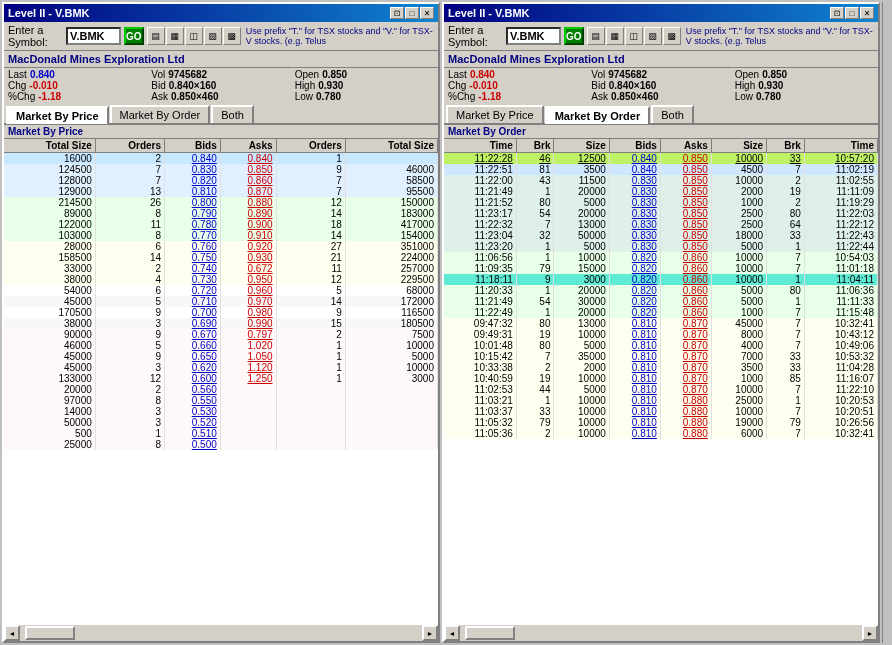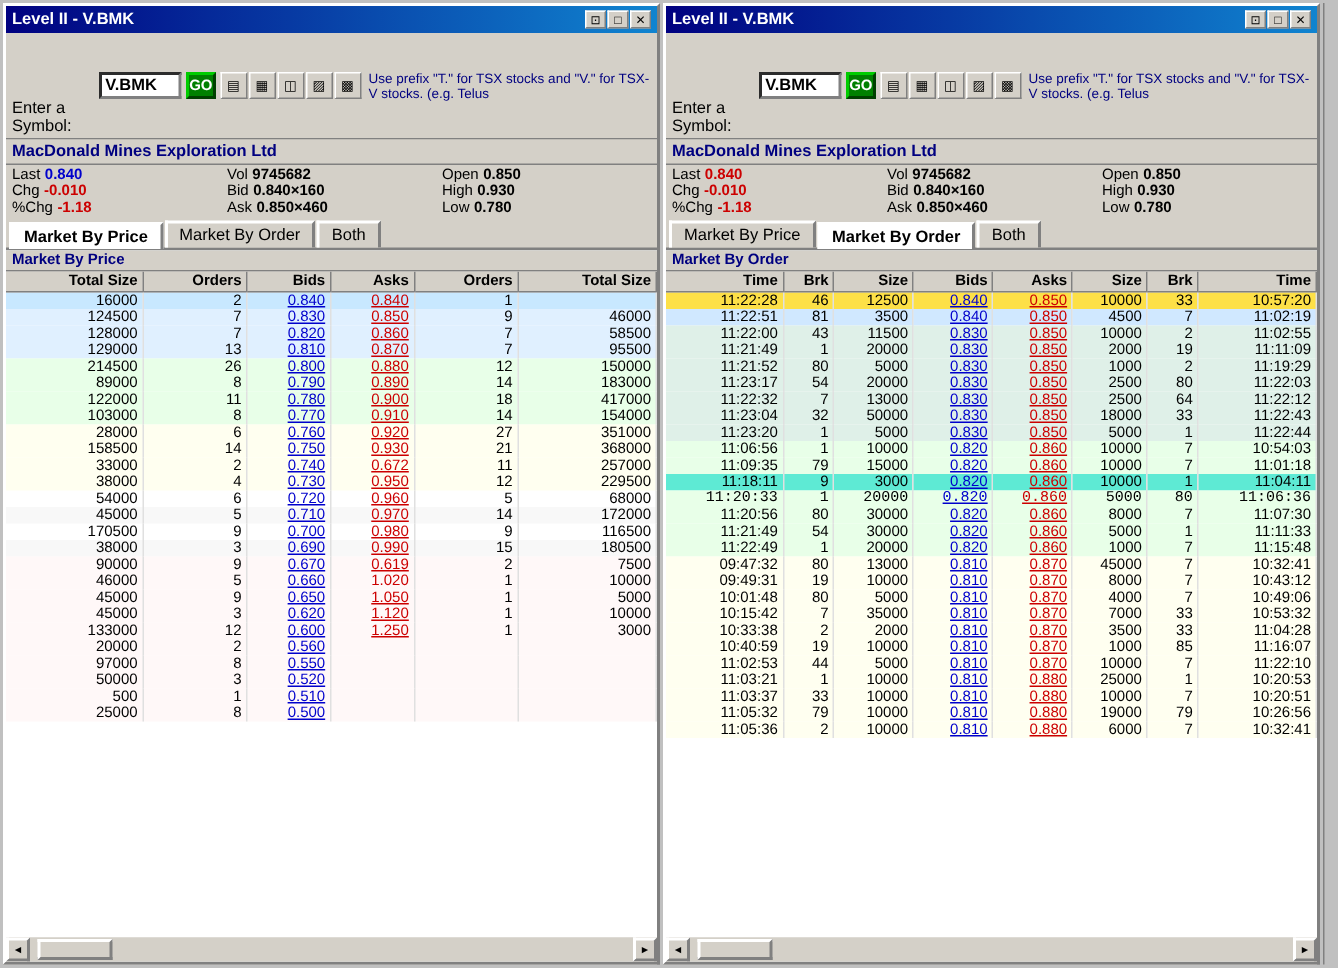--- a/index.html
+++ b/index.html
@@ -66,21 +66,20 @@
       background: #d4d0c8;
       padding: 2px 4px;
       display: flex;
       align-items: center;
       gap: 3px;
       border-bottom: 1px solid #808080;
     }
     .toolbar-label {
       font-size: 11px;
       color: #000;
-      margin-top: 42px;
     }
     .symbol-input {
       width: 55px;
       height: 18px;
       border: 2px inset #808080;
       background: white;
       font-size: 11px;
       padding: 1px 2px;
       font-weight: bold;
     }
@@ -429,21 +428,21 @@
                   <td style="color: rgb(204, 0, 0); text-decoration: underline;">0.920</td>
                   <td>27</td>
                   <td>351000</td>
                 </tr>
                 <tr style="background: rgb(255, 255, 240);">
                   <td>158500</td>
                   <td>14</td>
                   <td style="color: rgb(0, 0, 204); text-decoration: underline;">0.750</td>
                   <td style="color: rgb(204, 0, 0); text-decoration: underline;">0.930</td>
                   <td>21</td>
-                  <td>368000</td>
+                  <td>224000</td>
                 </tr>
                 <tr style="background: rgb(255, 255, 240);">
                   <td>33000</td>
                   <td>2</td>
                   <td style="color: rgb(0, 0, 204); text-decoration: underline;">0.740</td>
                   <td style="color: rgb(204, 0, 0); text-decoration: underline;">0.672</td>
                   <td>11</td>
                   <td>257000</td>
                 </tr>
                 <tr style="background: rgb(255, 255, 240);">
@@ -483,21 +482,21 @@
                   <td>3</td>
                   <td style="color: rgb(0, 0, 204); text-decoration: underline;">0.690</td>
                   <td style="color: rgb(204, 0, 0); text-decoration: underline;">0.990</td>
                   <td>15</td>
                   <td>180500</td>
                 </tr>
                 <tr style="background: rgb(255, 248, 248);">
                   <td>90000</td>
                   <td>9</td>
                   <td style="color: rgb(0, 0, 204); text-decoration: underline;">0.670</td>
-                  <td style="color: rgb(204, 0, 0); text-decoration: underline;">0.619</td>
+                  <td style="color: rgb(204, 0, 0); text-decoration: underline;">0.797</td>
                   <td>2</td>
                   <td>7500</td>
                 </tr>
                 <tr style="background: rgb(255, 248, 248);">
                   <td>46000</td>
                   <td>5</td>
                   <td style="color: rgb(0, 0, 204); text-decoration: underline;">0.660</td>
                   <td style="color: rgb(204, 0, 0); ">1.020</td>
                   <td>1</td>
                   <td>10000</td>
@@ -531,20 +530,28 @@
                   <td>2</td>
                   <td style="color: rgb(0, 0, 204); text-decoration: underline;">0.560</td>
                   <td></td>
                   <td></td>
                   <td></td>
                 </tr>
                 <tr style="background: rgb(255, 248, 248);">
                   <td>97000</td>
                   <td>8</td>
                   <td style="color: rgb(0, 0, 204); text-decoration: underline;">0.550</td>
+                  <td></td>
+                  <td></td>
+                  <td></td>
+                </tr>
+                <tr style="background: rgb(255, 248, 248);">
+                  <td>14000</td>
+                  <td>3</td>
+                  <td style="color: rgb(0, 0, 204); text-decoration: underline;">0.530</td>
                   <td></td>
                   <td></td>
                   <td></td>
                 </tr>
                 <tr style="background: rgb(255, 248, 248);">
                   <td>50000</td>
                   <td>3</td>
                   <td style="color: rgb(0, 0, 204); text-decoration: underline;">0.520</td>
                   <td></td>
                   <td></td>
@@ -664,21 +671,21 @@
                 <th>Brk</th>
                 <th>Size</th>
                 <th>Bids</th>
                 <th>Asks</th>
                 <th>Size</th>
                 <th>Brk</th>
                 <th>Time</th>
               </tr>
             </thead>
             <tbody id="right-tbody">
-            <tr style="background: #fde047;">
+            <tr style="background: #bef264; text-decoration: underline;">
                   <td>11:22:28</td>
                   <td>46</td>
                   <td>12500</td>
                   <td style="color: rgb(0, 0, 204); text-decoration: underline;">0.840</td>
                   <td style="color: rgb(204, 0, 0); text-decoration: underline;">0.850</td>
                   <td>10000</td>
                   <td>33</td>
                   <td>10:57:20</td>
                 </tr>
                 <tr style="background: rgb(208, 232, 255);">
@@ -784,39 +791,29 @@
                 <tr style="background: #5eead4;">
                   <td>11:18:11</td>
                   <td>9</td>
                   <td>3000</td>
                   <td style="color: rgb(0, 0, 204); text-decoration: underline;">0.820</td>
                   <td style="color: rgb(204, 0, 0); text-decoration: underline;">0.860</td>
                   <td>10000</td>
                   <td>1</td>
                   <td>11:04:11</td>
                 </tr>
-                <tr style="background: rgb(232, 255, 232); font-family: Liberation Mono, monospace;">
+                <tr style="background: rgb(232, 255, 232);">
                   <td>11:20:33</td>
                   <td>1</td>
                   <td>20000</td>
                   <td style="color: rgb(0, 0, 204); text-decoration: underline;">0.820</td>
                   <td style="color: rgb(204, 0, 0); text-decoration: underline;">0.860</td>
                   <td>5000</td>
                   <td>80</td>
                   <td>11:06:36</td>
-                </tr>
-                <tr style="background: rgb(232, 255, 232);">
-                  <td>11:20:56</td>
-                  <td>80</td>
-                  <td>30000</td>
-                  <td style="color: rgb(0, 0, 204); text-decoration: underline;">0.820</td>
-                  <td style="color: rgb(204, 0, 0); text-decoration: underline;">0.860</td>
-                  <td>8000</td>
-                  <td>7</td>
-                  <td>11:07:30</td>
                 </tr>
                 <tr style="background: rgb(232, 255, 232);">
                   <td>11:21:49</td>
                   <td>54</td>
                   <td>30000</td>
                   <td style="color: rgb(0, 0, 204); text-decoration: underline;">0.820</td>
                   <td style="color: rgb(204, 0, 0); text-decoration: underline;">0.860</td>
                   <td>5000</td>
                   <td>1</td>
                   <td>11:11:33</td>

